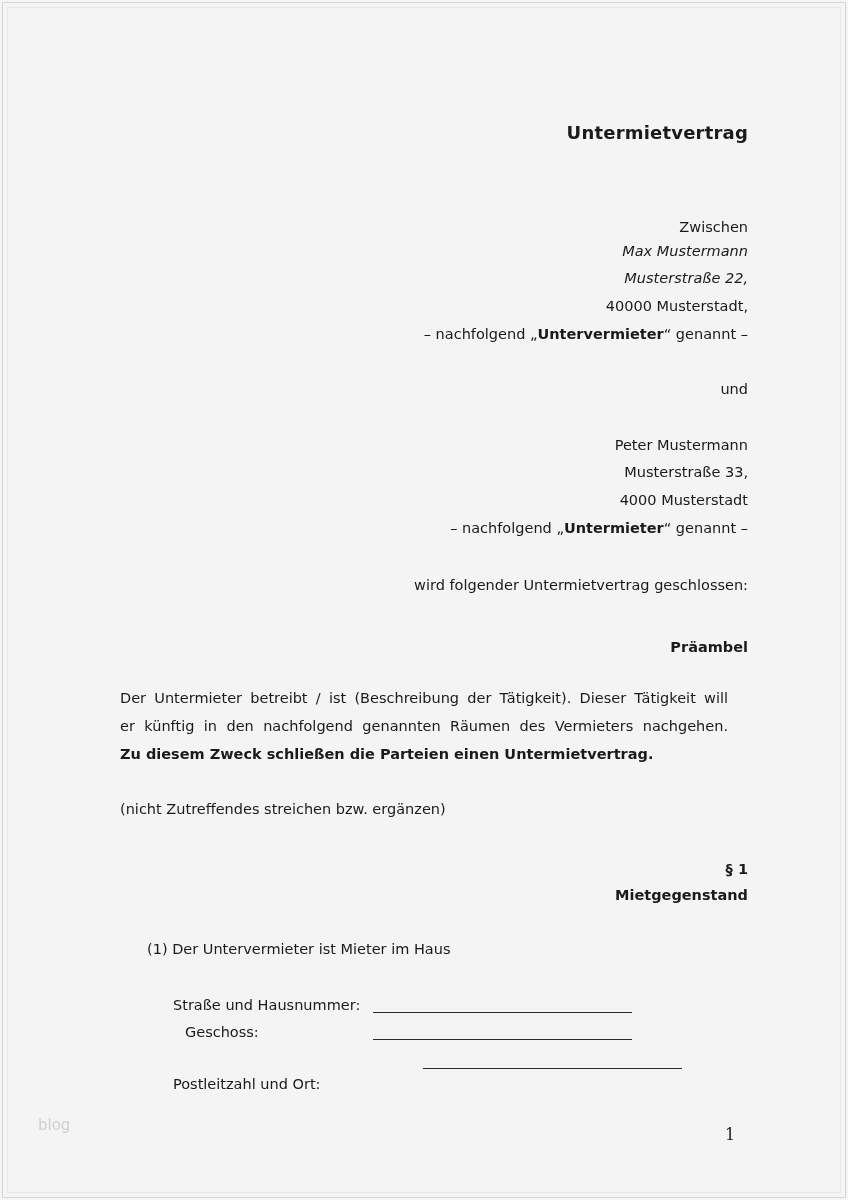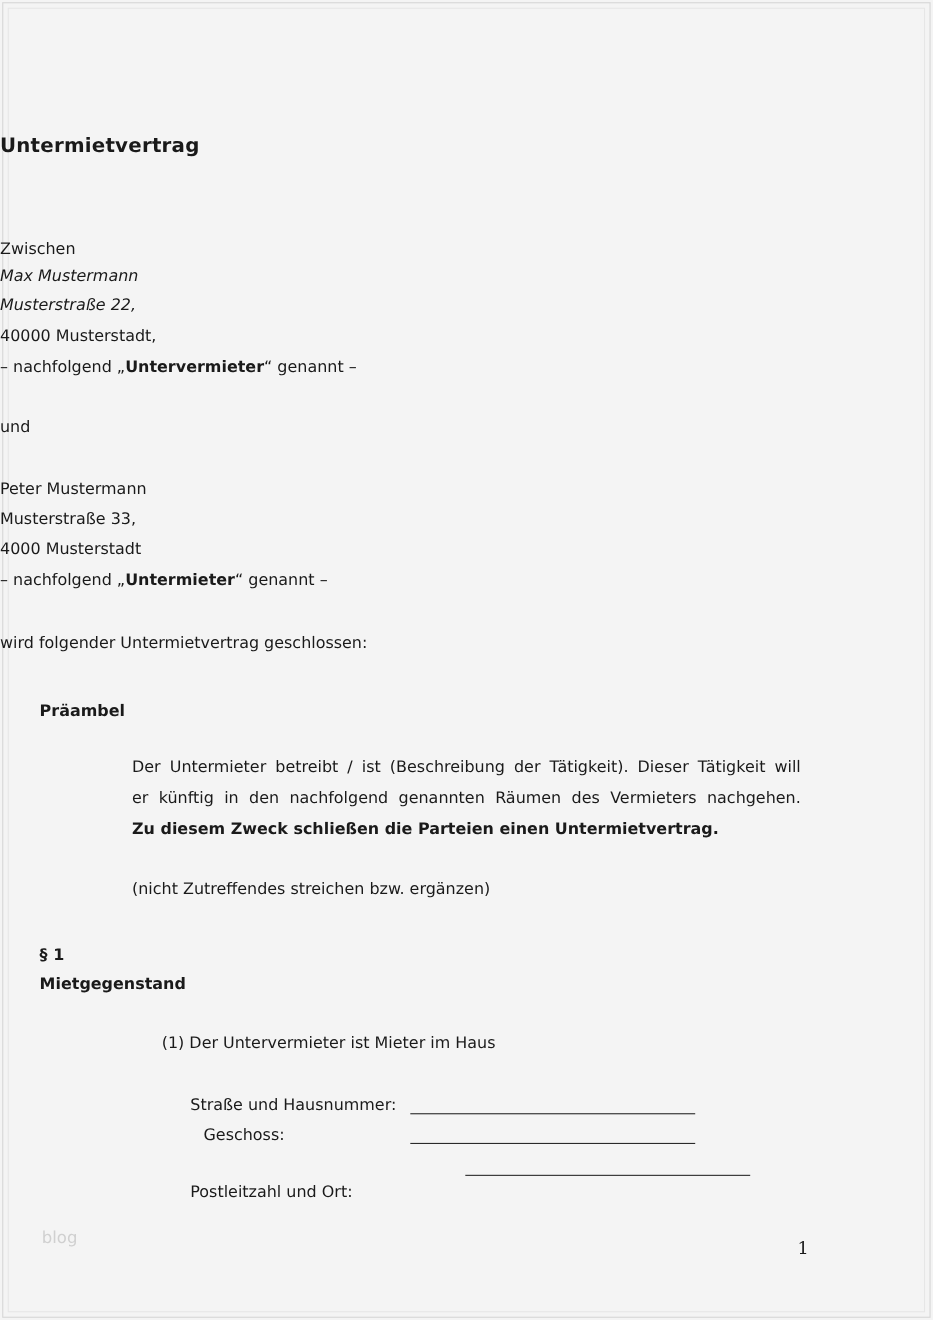--- a/index.html
+++ b/index.html
@@ -15,24 +15,24 @@
       position: absolute; left: 2px; top: 2px; right: 2px; bottom: 2px;
       border: 1px solid #d6d6d6;
       box-sizing: border-box;
     }
     .frame-inner {
       position: absolute; left: 4px; top: 4px; right: 4px; bottom: 4px;
       border: 1px solid #e6e6e6;
       box-sizing: border-box;
     }
     .line { position: absolute; white-space: nowrap; font-size: 14.5px; line-height: 18px; text-align: center; }
-    .center { left: 0; width: 748px; text-align: left; }
+    .center { left: 0; width: 748px; text-align: right; }
     .title { font-size: 18px; font-weight: bold; letter-spacing: 0.2px; }
     .bold { font-weight: bold; }
-    .heading { font-size: 14.5px; font-weight: bold; padding-left: 36px; }
+    .heading { font-size: 14.5px; font-weight: bold; }
     .para { left: 120px; width: 608px; text-align: justify; text-align-last: justify; }
     .para.last { text-align-last: left; }
     .fill { position: absolute; height: 0; border-top: 1px solid #2a2a2a; }
     .pagenum { position: absolute; left: 725px; top: 1125px; font-family: "DejaVu Serif", serif; font-size: 16px; }
     .watermark { position: absolute; left: 38px; top: 1116px; font-size: 15px; color: #d0d0d0; }
   </style>
 </head>
 <body>
 
 <div class="frame">

